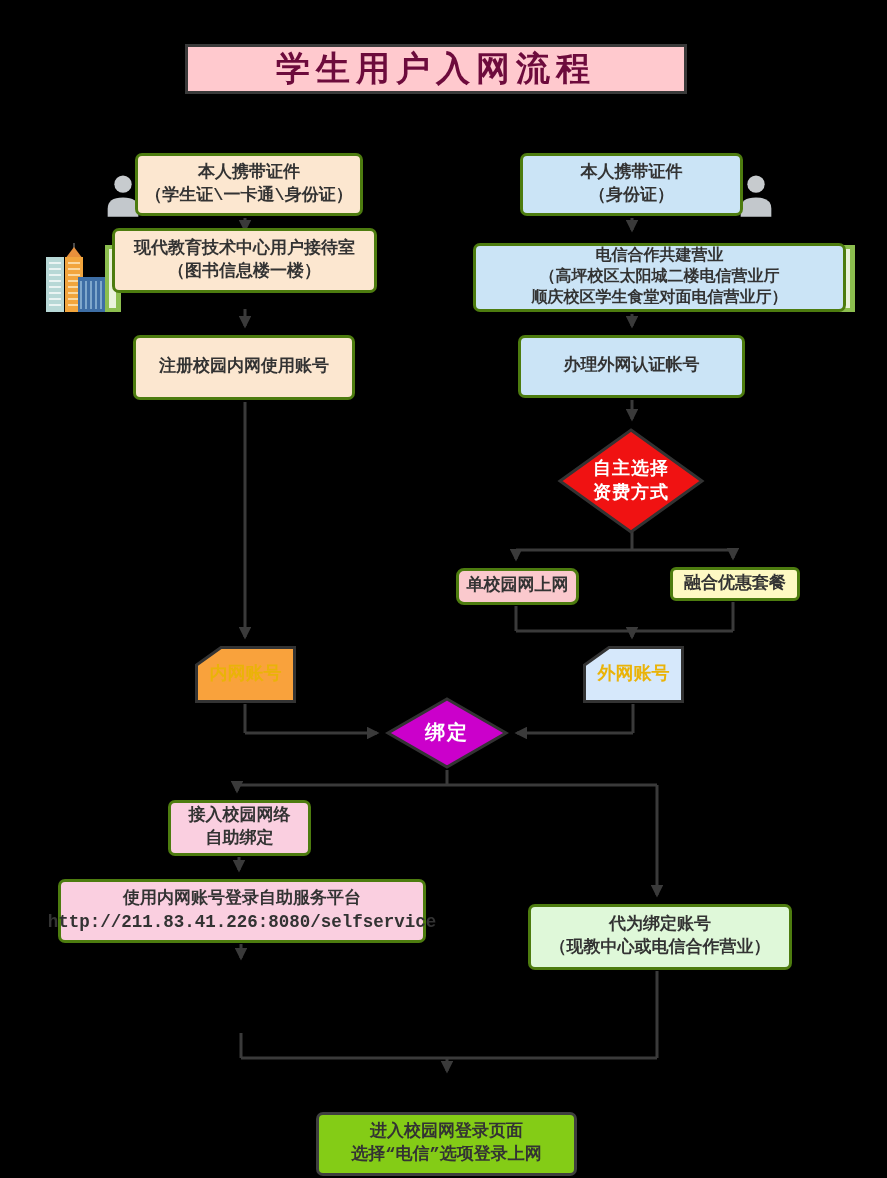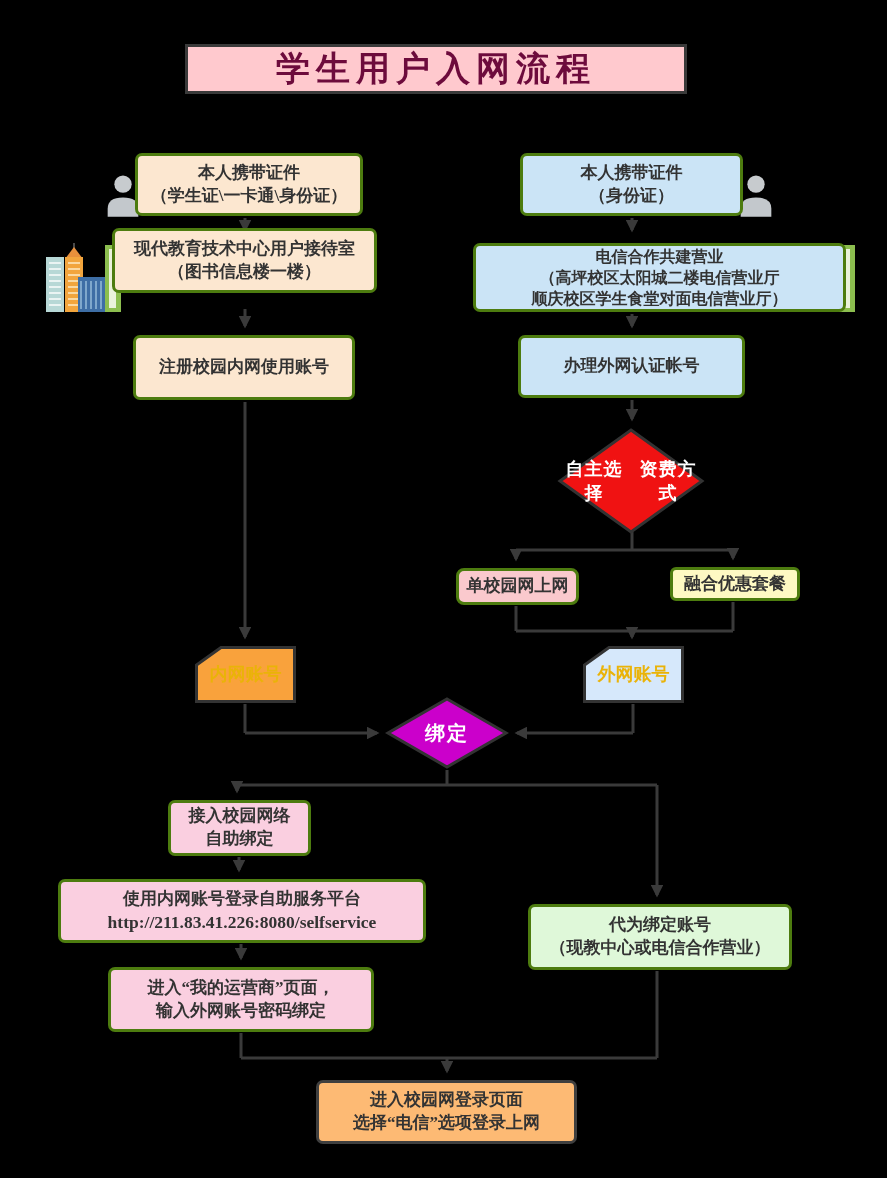--- a/index.html
+++ b/index.html
@@ -1,37 +1,37 @@
 <!DOCTYPE html>
 <html><head>
 <meta charset="utf-8">
 <style>
   html,body{margin:0;padding:0;background:#000;}
   .canvas{position:relative;width:887px;height:1178px;background:#000000;overflow:hidden;
-          font-family:Liberation Serif, serif;}
+          font-family:Liberation Mono, monospace;}
   .title{position:absolute;left:185px;top:44px;width:502px;height:50px;background:#FFC9CE;
          border:3px solid #3A3A3A;box-sizing:border-box;color:#6D0B3C;font-size:34px;font-weight:bold;
          display:flex;align-items:center;justify-content:center;letter-spacing:6px;z-index:3;}
   .connectors{position:absolute;left:0;top:0;z-index:1;}
   .ln{stroke:#3A3A3A;stroke-width:3;fill:none;}
   .node{position:absolute;box-sizing:border-box;display:flex;flex-direction:column;justify-content:center;
         align-items:center;text-align:center;font-weight:bold;color:#333333;border:3px solid #4d7c0f;
         border-radius:7px;line-height:1.33;font-size:17px;z-index:2;}
   .peach{background:#FCE7D0;}
   .lblue{background:#CBE4F6;}
   .ppink{background:#FACFE0;}
   .green{background:#DFF8D9;}
-  .gray{background:#fdba74;border-color:#3F3F3F;}
+  .gray{background:#84cc16;border-color:#3F3F3F;margin-top:32px;}
   .plan-pink{background:#FAC9CD;border-radius:8px;}
   .plan-cyan{background:#fef9c3;border-radius:6px;}
   .small3{font-size:16px;line-height:1.32;}
   .url-line{font-size:17.5px;white-space:nowrap;letter-spacing:0;}
   .shape{position:absolute;z-index:2;}
   .shape > svg{position:absolute;left:0;top:0;width:100%;height:100%;}
-  .overlay{position:absolute;inset:0;display:flex;flex-direction:row;align-items:center;
+  .overlay{position:absolute;inset:0;display:flex;flex-direction:column;align-items:center;
            justify-content:center;font-weight:bold;text-align:center;line-height:1.35;}
   .white{color:#FFFFFF;font-size:18px;letter-spacing:1px;}
   .dark{color:#eab308;font-size:18px;border-radius:26px;}
   .bind-text{color:#FFFFFF;font-size:20px;letter-spacing:2px;}
   .icon{position:absolute;z-index:2;}
 </style>
 </head>
 <body>
 
 <div class="canvas">
@@ -187,24 +187,20 @@
   <div class="node ppink" style="left:168px;top:800px;width:143px;height:56px">
     <div>接入校园网络</div>
     <div>自助绑定</div>
   </div>
 
   <div class="node ppink" style="left:58px;top:879px;width:368px;height:64px">
     <div>使用内网账号登录自助服务平台</div>
     <div class="url-line">http://211.83.41.226:8080/selfservice</div>
   </div>
 
-  <div class="node ppink" style="left:108px;top:967px;width:266px;height:65px">
-    <div>进入“我的运营商”页面，</div>
-    <div>输入外网账号密码绑定</div>
-  </div>
 
   <div class="node green" style="left:528px;top:904px;width:264px;height:66px">
     <div>代为绑定账号</div>
     <div>（现教中心或电信合作营业）</div>
   </div>
 
   <div class="node gray" style="left:316px;top:1080px;width:261px;height:64px">
     <div>进入校园网登录页面</div>
     <div>选择“电信”选项登录上网</div>
   </div>

